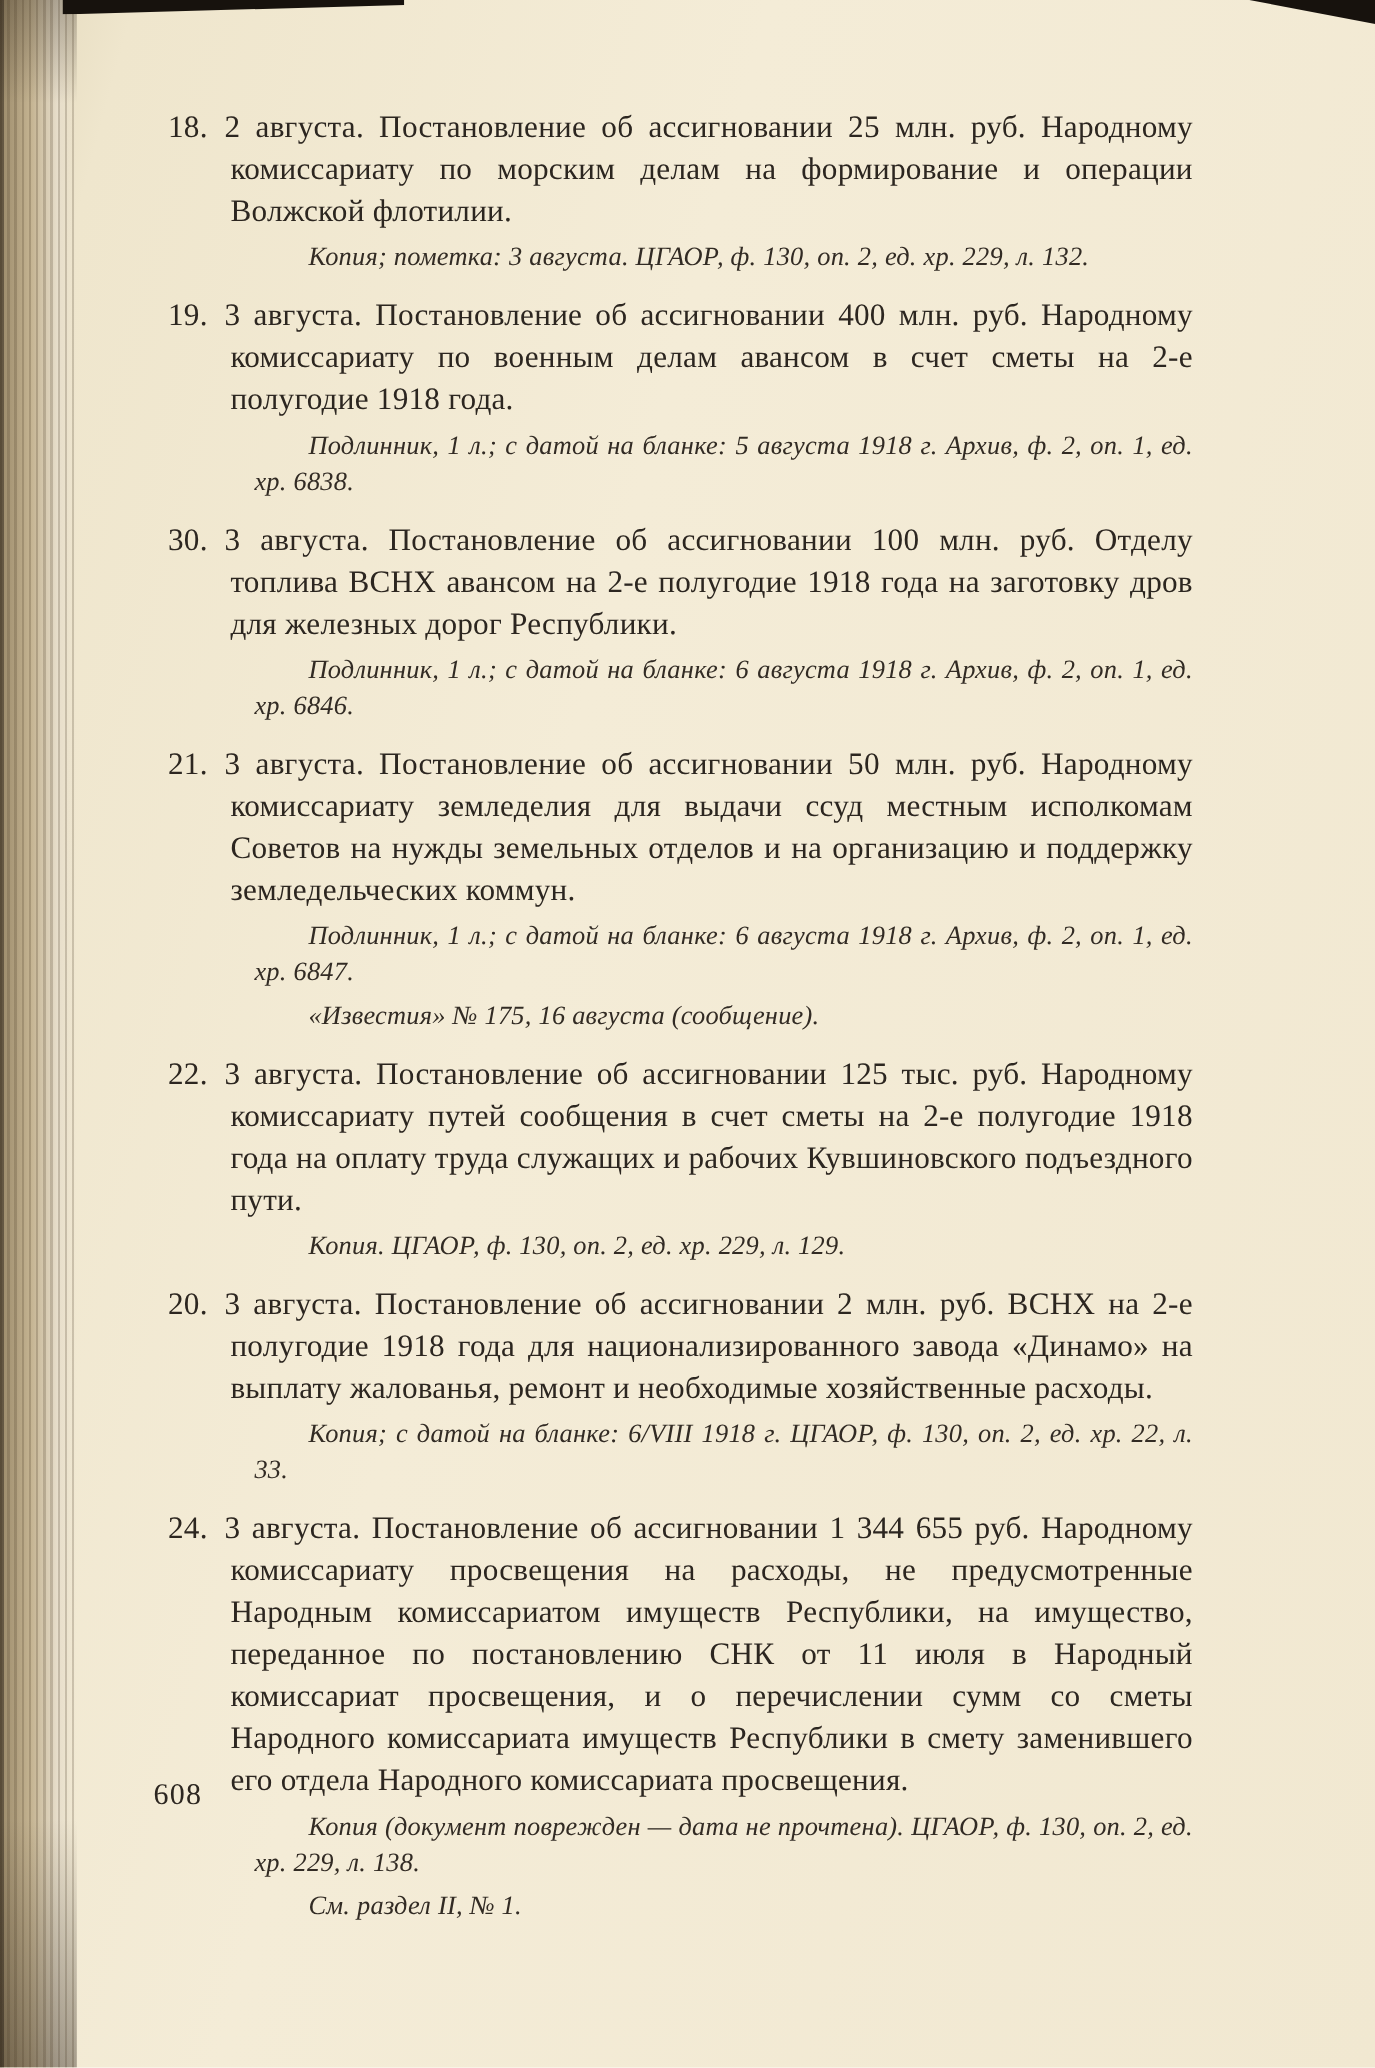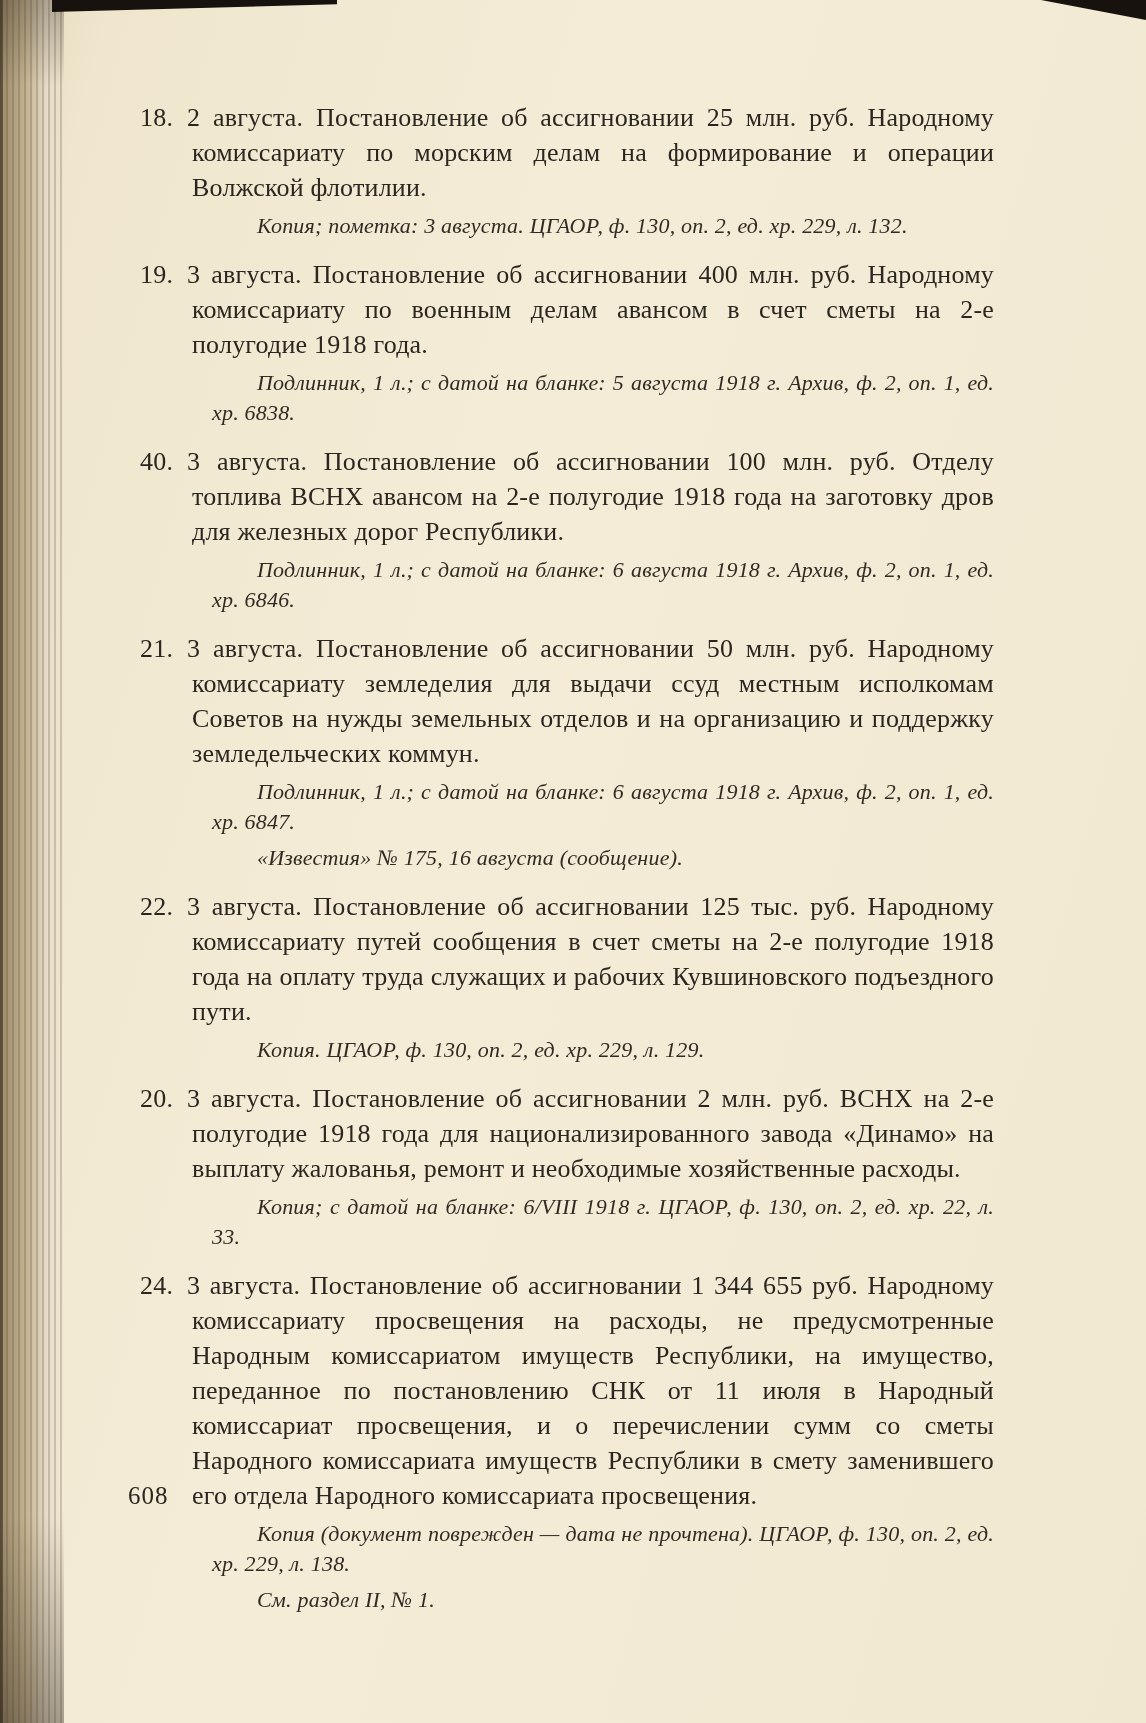--- a/index.html
+++ b/index.html
@@ -39,21 +39,21 @@
     right: 0; top: 0;
     width: 105px; height: 20px;
     background: #17120d;
     clip-path: polygon(0 0, 100% 0, 100% 100%);
   }
 
   .content {
     position: absolute;
     left: 140px;
     right: 152px;
-    top: 100px;
+    top: 88px;
   }
 
   .entry { margin: 0 0 16px 0; }
 
   .entry-text {
     margin: 0;
     font-size: 26px;
     line-height: 35px;
     letter-spacing: 0.2px;
     text-align: justify;
@@ -97,21 +97,21 @@
       <p class="entry-text"><span class="entry-num">18.</span><span class="entry-body">2 августа. Постановление об ассигновании 25 млн. руб. Народному комиссариату по морским делам на формирование и операции Волжской флотилии.</span></p>
       <p class="citation">Копия; пометка: 3 августа. ЦГАОР, ф. 130, оп. 2, ед. хр. 229, л. 132.</p>
     </section>
 
     <section class="entry">
       <p class="entry-text"><span class="entry-num">19.</span><span class="entry-body">3 августа. Постановление об ассигновании 400 млн. руб. Народному комиссариату по военным делам авансом в счет сметы на 2-е полугодие 1918 года.</span></p>
       <p class="citation">Подлинник, 1 л.; с датой на бланке: 5 августа 1918 г. Архив, ф. 2, оп. 1, ед. хр. 6838.</p>
     </section>
 
     <section class="entry">
-      <p class="entry-text"><span class="entry-num">40.</span><span class="entry-body">3 августа. Постановление об ассигновании 100 млн. руб. Отделу топлива ВСНХ авансом на 2-е полугодие 1918 года на заготовку дров для железных дорог Республики.</span></p>
+      <p class="entry-text"><span class="entry-num">30.</span><span class="entry-body">3 августа. Постановление об ассигновании 100 млн. руб. Отделу топлива ВСНХ авансом на 2-е полугодие 1918 года на заготовку дров для железных дорог Республики.</span></p>
       <p class="citation">Подлинник, 1 л.; с датой на бланке: 6 августа 1918 г. Архив, ф. 2, оп. 1, ед. хр. 6846.</p>
     </section>
 
     <section class="entry">
       <p class="entry-text"><span class="entry-num">21.</span><span class="entry-body">3 августа. Постановление об ассигновании 50 млн. руб. Народному комиссариату земледелия для выдачи ссуд местным исполкомам Советов на нужды земельных отделов и на организацию и поддержку земледельческих коммун.</span></p>
       <p class="citation">Подлинник, 1 л.; с датой на бланке: 6 августа 1918 г. Архив, ф. 2, оп. 1, ед. хр. 6847.</p>
       <p class="citation">«Известия» № 175, 16 августа (сообщение).</p>
     </section>
 
     <section class="entry">

